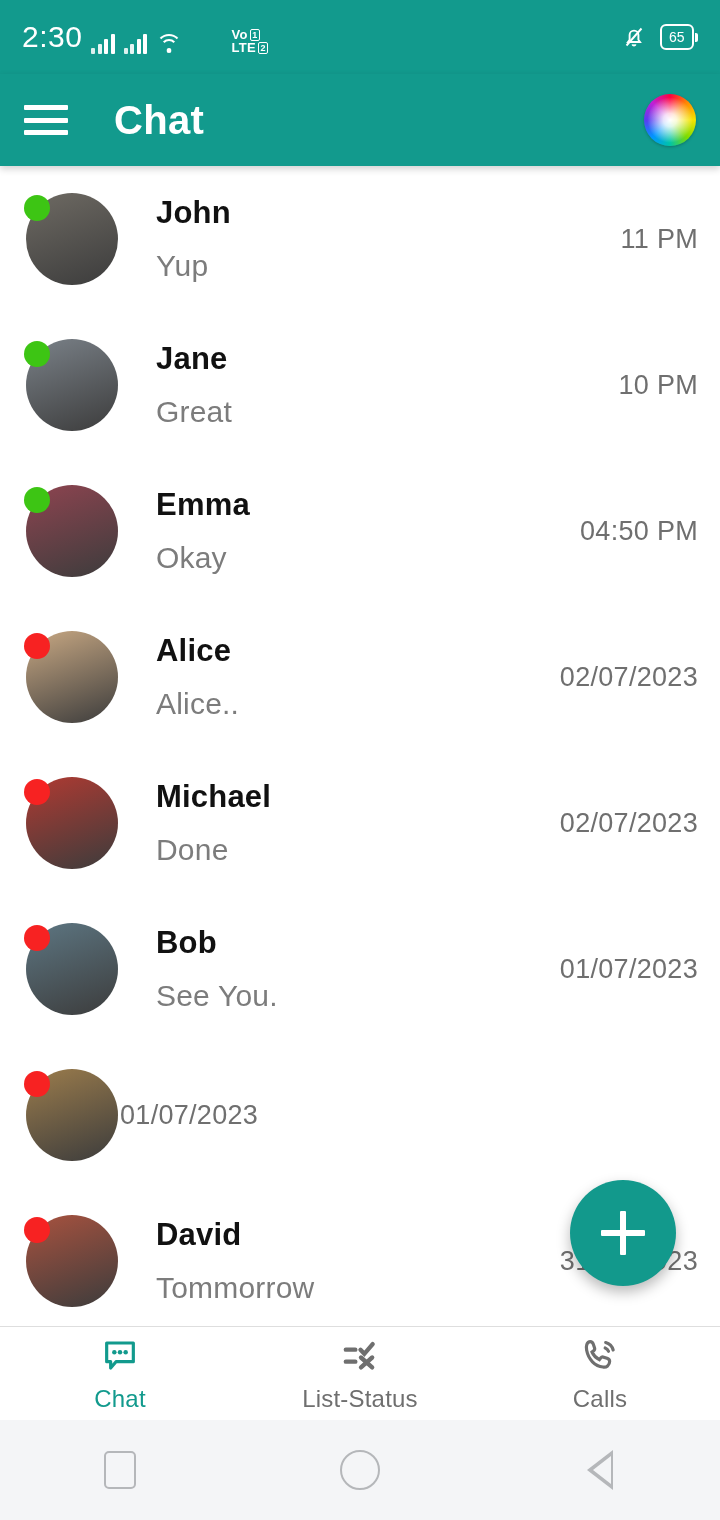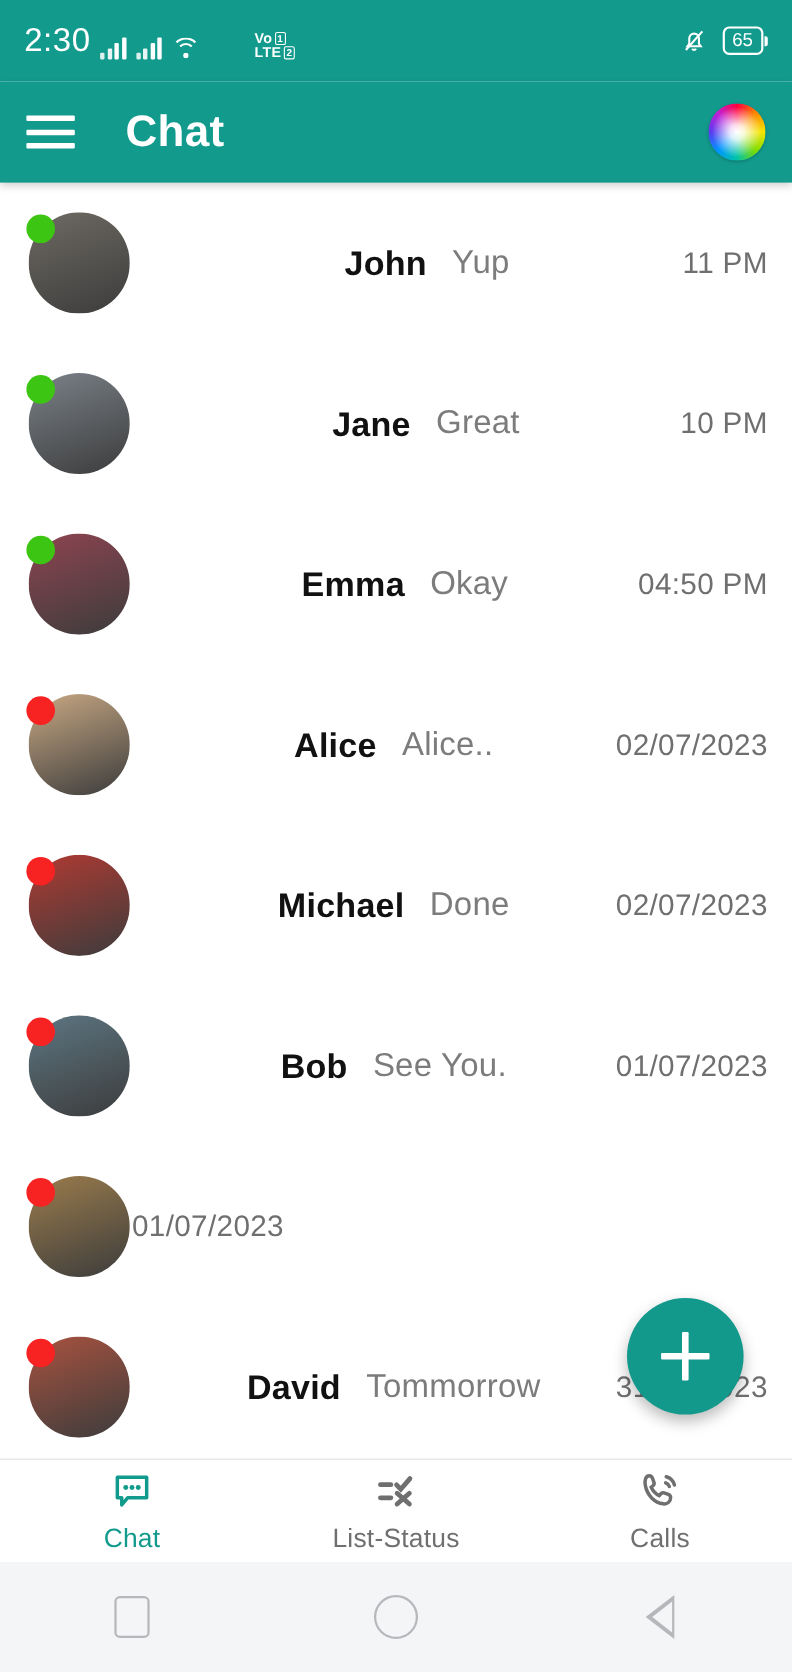--- a/index.html
+++ b/index.html
@@ -47,21 +47,21 @@
             padding:0 1.5px; line-height:10px; font-weight:700; }
 
   .bell { position:relative; width:24px; height:24px; }
   .bell svg { display:block; }
 
   .battery {
     display:flex; align-items:center;
   }
   .batt-body {
     border:2.2px solid #fff; border-radius:6px; padding:1px 7px;
-    font-size:17px; font-weight:500; line-height:20px;
+    font-size:14px; font-weight:500; line-height:20px;
   }
   .batt-cap { width:3px; height:9px; background:#fff;
               border-radius:0 2px 2px 0; margin-left:1.5px; }
 
   
   .appbar {
     position:absolute; top:74px; left:0; width:720px; height:92px;
     background:#129a8d; display:flex; align-items:center; padding:0 24px;
     box-shadow:0 3px 7px rgba(0,0,0,.18);
     z-index:5;
@@ -93,21 +93,21 @@
   .avatar-wrap { position:relative; width:96px; height:96px; flex:0 0 96px; }
   .avatar {
     width:92px; height:92px; border-radius:50%; overflow:hidden;
     position:absolute; left:2px; top:2px;
   }
   .avatar .ph { width:100%; height:100%; display:block; }
   .dot {
     position:absolute; left:0px; top:4px; width:26px; height:26px;
     border-radius:50%; z-index:2;
   }
-  .texts { margin-left:36px; display:flex; flex-direction:row;
+  .texts { margin-left:36px; display:flex; flex-direction:column;
            justify-content:center; gap:23px; flex:1 1 auto; min-width:0; }
   .name { font-size:31px; font-weight:700; color:#111; line-height:1; letter-spacing:.2px; }
   .msg  { font-size:30px; color:#7c7c7c; line-height:1; letter-spacing:.2px; }
   .time { font-size:27px; color:#6f6f6f; white-space:nowrap; letter-spacing:.3px; }
 
   
   .fab {
     position:absolute; left:570px; top:1180px; width:106px; height:106px;
     border-radius:50%; background:#12998c; z-index:8;
     display:flex; align-items:center; justify-content:center;

